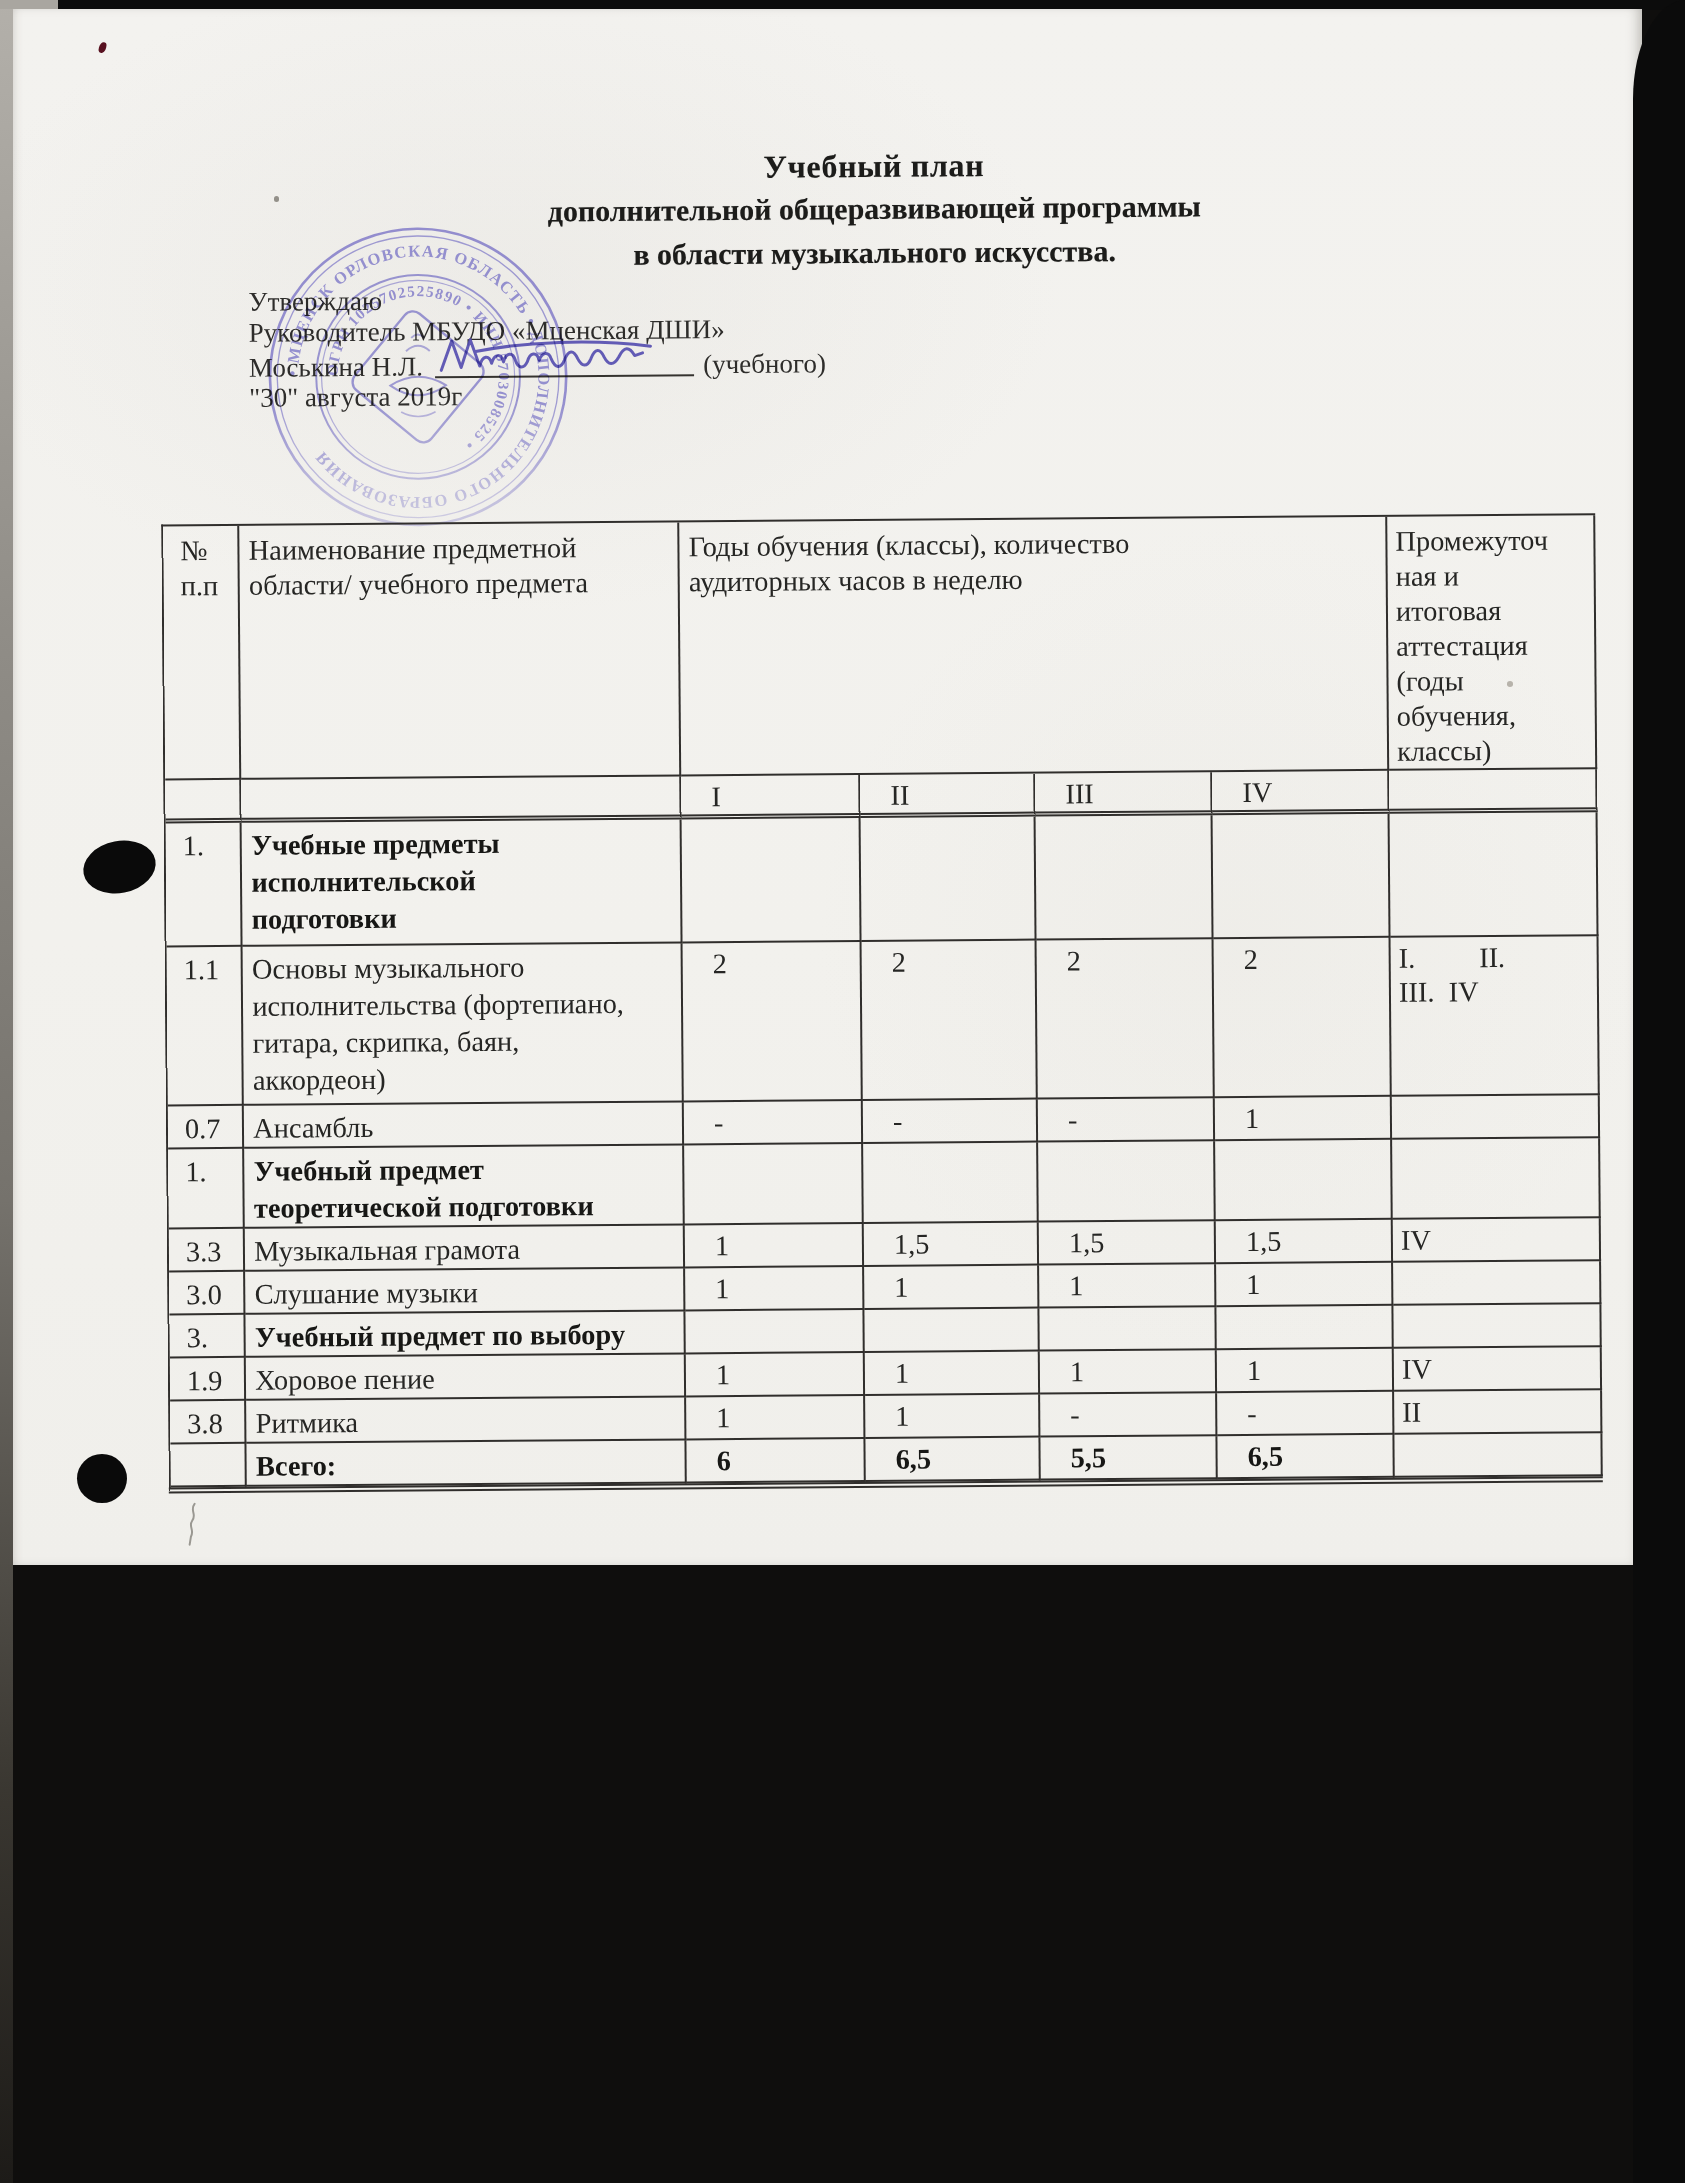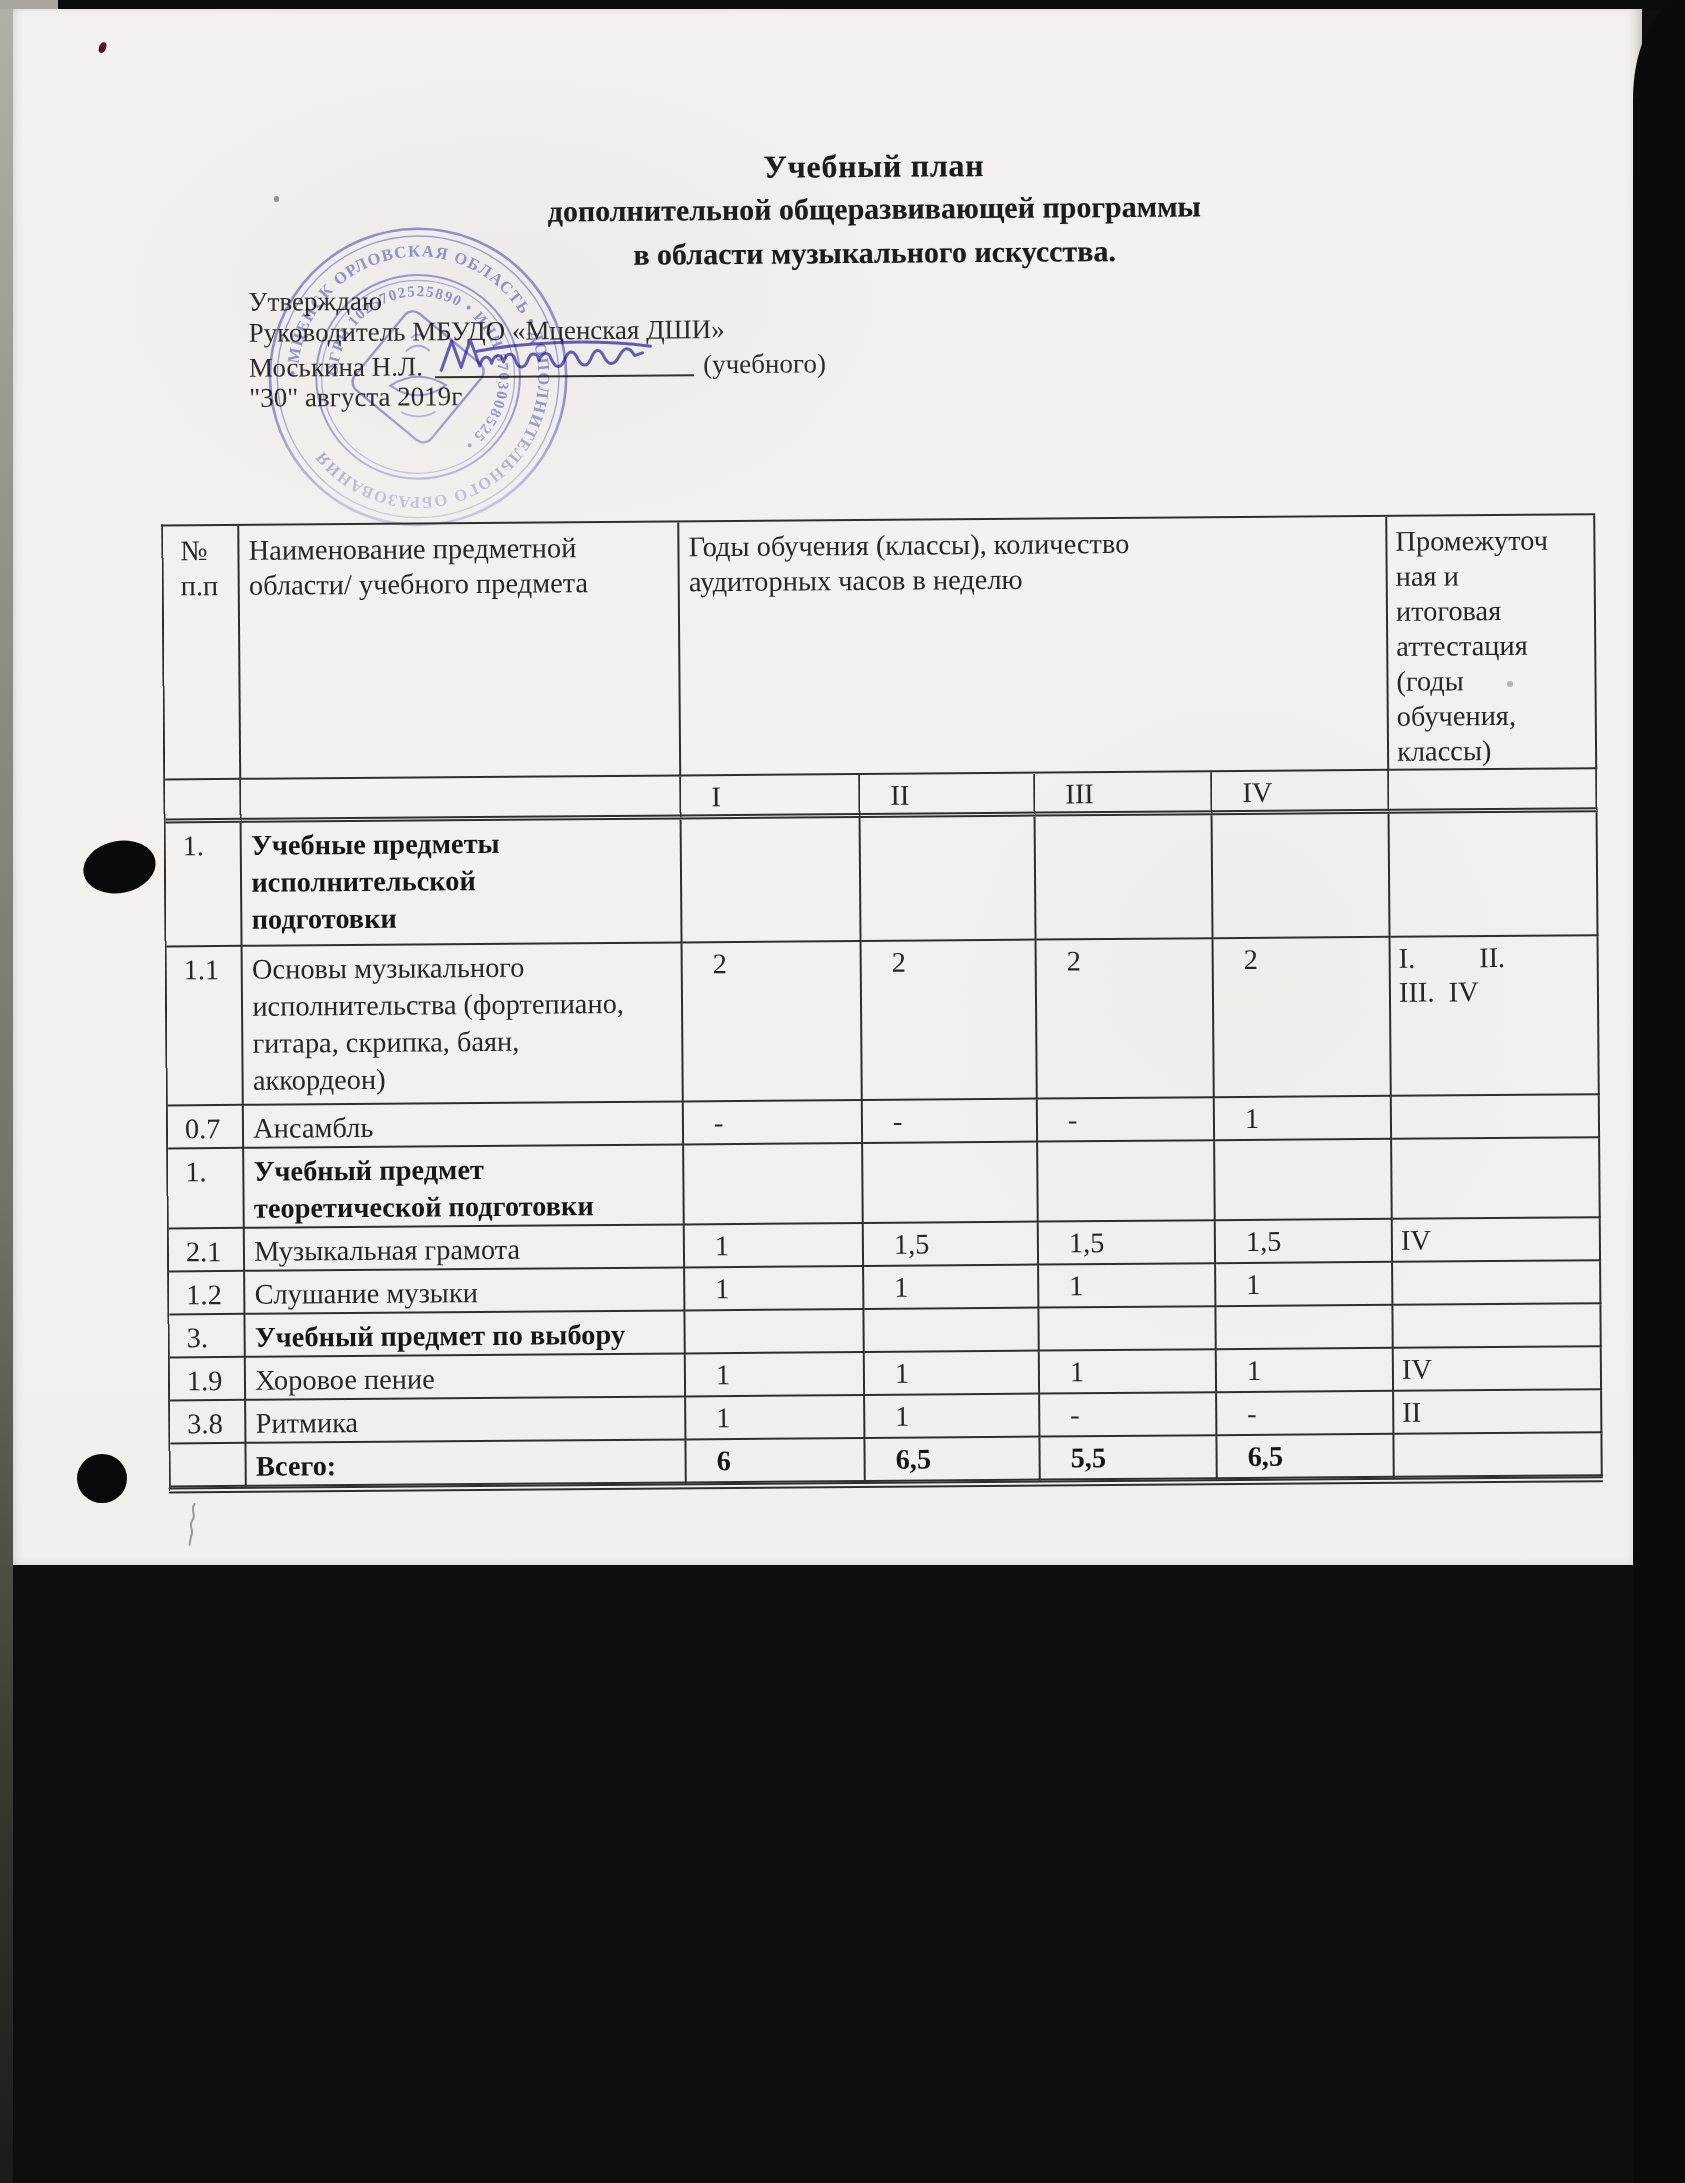--- a/index.html
+++ b/index.html
@@ -203,31 +203,31 @@
         <div class="td bold">Учебный предмет
 теоретической подготовки</div>
         <div class="td val"></div>
         <div class="td val"></div>
         <div class="td val"></div>
         <div class="td val"></div>
         <div class="td att"></div>
       </div>
 
       <div class="tr rh-c">
-        <div class="td num">2.1</div>
+        <div class="td num">3.3</div>
         <div class="td">Музыкальная грамота</div>
         <div class="td val">1</div>
         <div class="td val">1,5</div>
         <div class="td val">1,5</div>
         <div class="td val">1,5</div>
         <div class="td att">IV</div>
       </div>
 
       <div class="tr rh-c">
-        <div class="td num">1.2</div>
+        <div class="td num">3.0</div>
         <div class="td">Слушание музыки</div>
         <div class="td val">1</div>
         <div class="td val">1</div>
         <div class="td val">1</div>
         <div class="td val">1</div>
         <div class="td att"></div>
       </div>
 
       <div class="tr rh-e">
         <div class="td num">3.</div>

